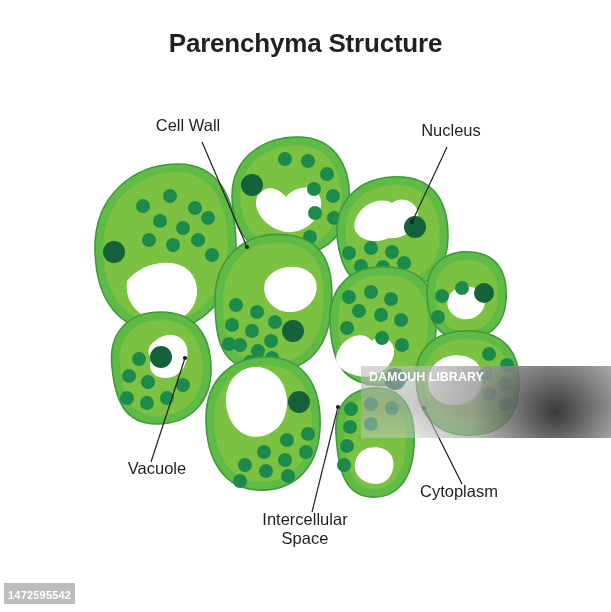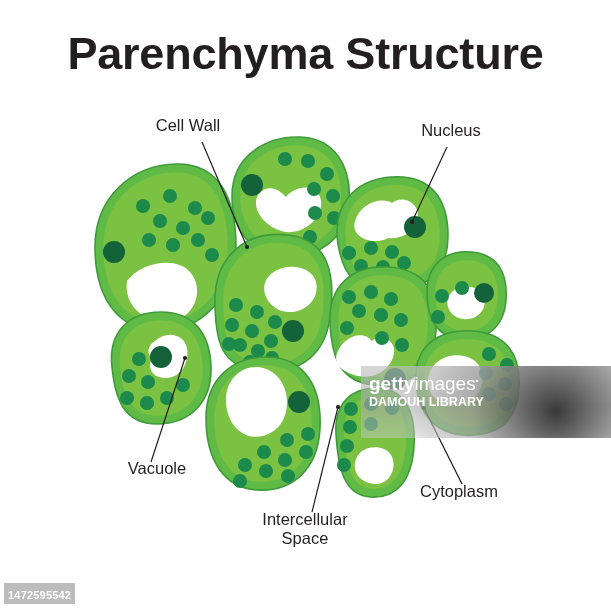--- a/index.html
+++ b/index.html
@@ -22,21 +22,21 @@
     width: 611px;
     height: 612px;
     background: #ffffff;
   }
   #diagram-title {
     position: absolute;
     top: 28px;
     left: 0;
     width: 611px;
     text-align: center;
-    font-size: 45px;
+    font-size: 26px;
     font-weight: bold;
     color: #231f20;
     letter-spacing: -0.2px;
     font-family: "Liberation Sans", sans-serif;
   }
   svg#cell-canvas {
     position: absolute;
     top: 0;
     left: 0;
     width: 611px;
@@ -274,20 +274,19 @@
         <text x="157" y="474" text-anchor="middle" fill="#231f20" class="label-text">Vacuole</text>
         <text x="305" y="525" text-anchor="middle" fill="#231f20" class="label-text">Intercellular</text>
         <text x="305" y="544" text-anchor="middle" fill="#231f20" class="label-text">Space</text>
         <text x="459" y="497" text-anchor="middle" fill="#231f20" class="label-text">Cytoplasm</text>
       </g>
   </svg>
 
   <div id="watermark">
     <div class="wm-bg"></div>
     <div class="wm-inner">
-      <div class="getty-logo"><b>getty</b><i>images</i><sup>•</sup></div>
       <div class="credit-line">DAMOUH LIBRARY</div>
     </div>
   </div>
 
   <div id="asset-id">1472595542</div>
 
 </div>
 
 </body></html>

